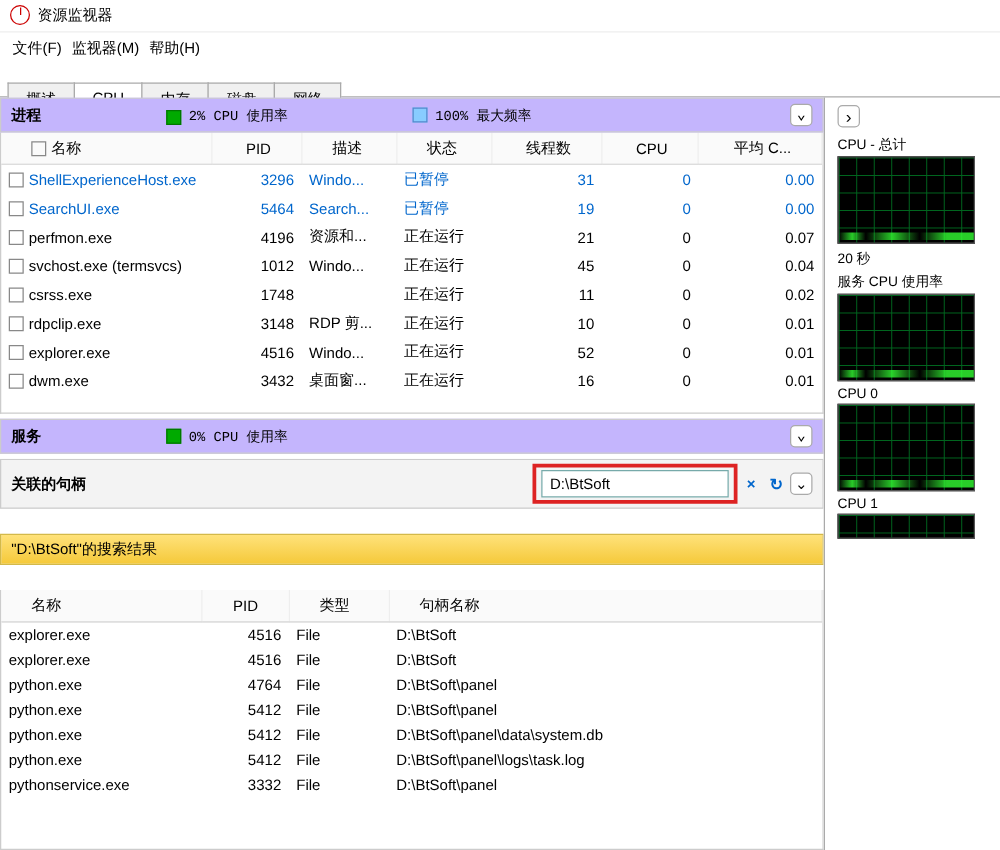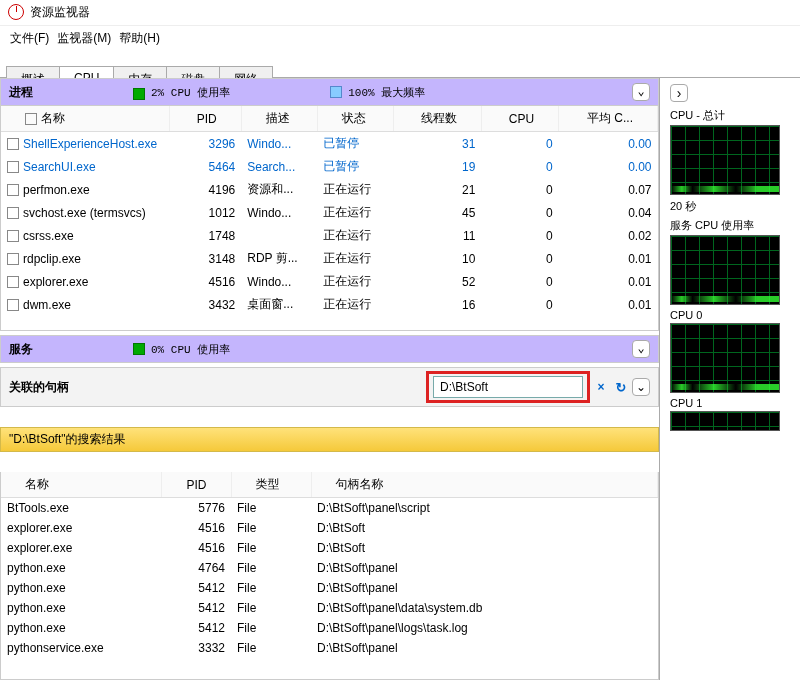--- a/index.html
+++ b/index.html
@@ -376,26 +376,20 @@
           <thead>
               <tr>
             <th style="width:160px">名称</th>
             <th class="num" style="width:70px">PID</th>
             <th style="width:80px">类型</th>
             <th>句柄名称</th>
           </tr>
             </thead>
           <tbody id="handles-body">
               <tr>
-                <td>BtTools.exe</td>
-                <td class="num">5776</td>
-                <td>File</td>
-                <td>D:\BtSoft\panel\script</td>
-              </tr>
-              <tr>
                 <td>explorer.exe</td>
                 <td class="num">4516</td>
                 <td>File</td>
                 <td>D:\BtSoft</td>
               </tr>
               <tr>
                 <td>explorer.exe</td>
                 <td class="num">4516</td>
                 <td>File</td>
                 <td>D:\BtSoft</td>

